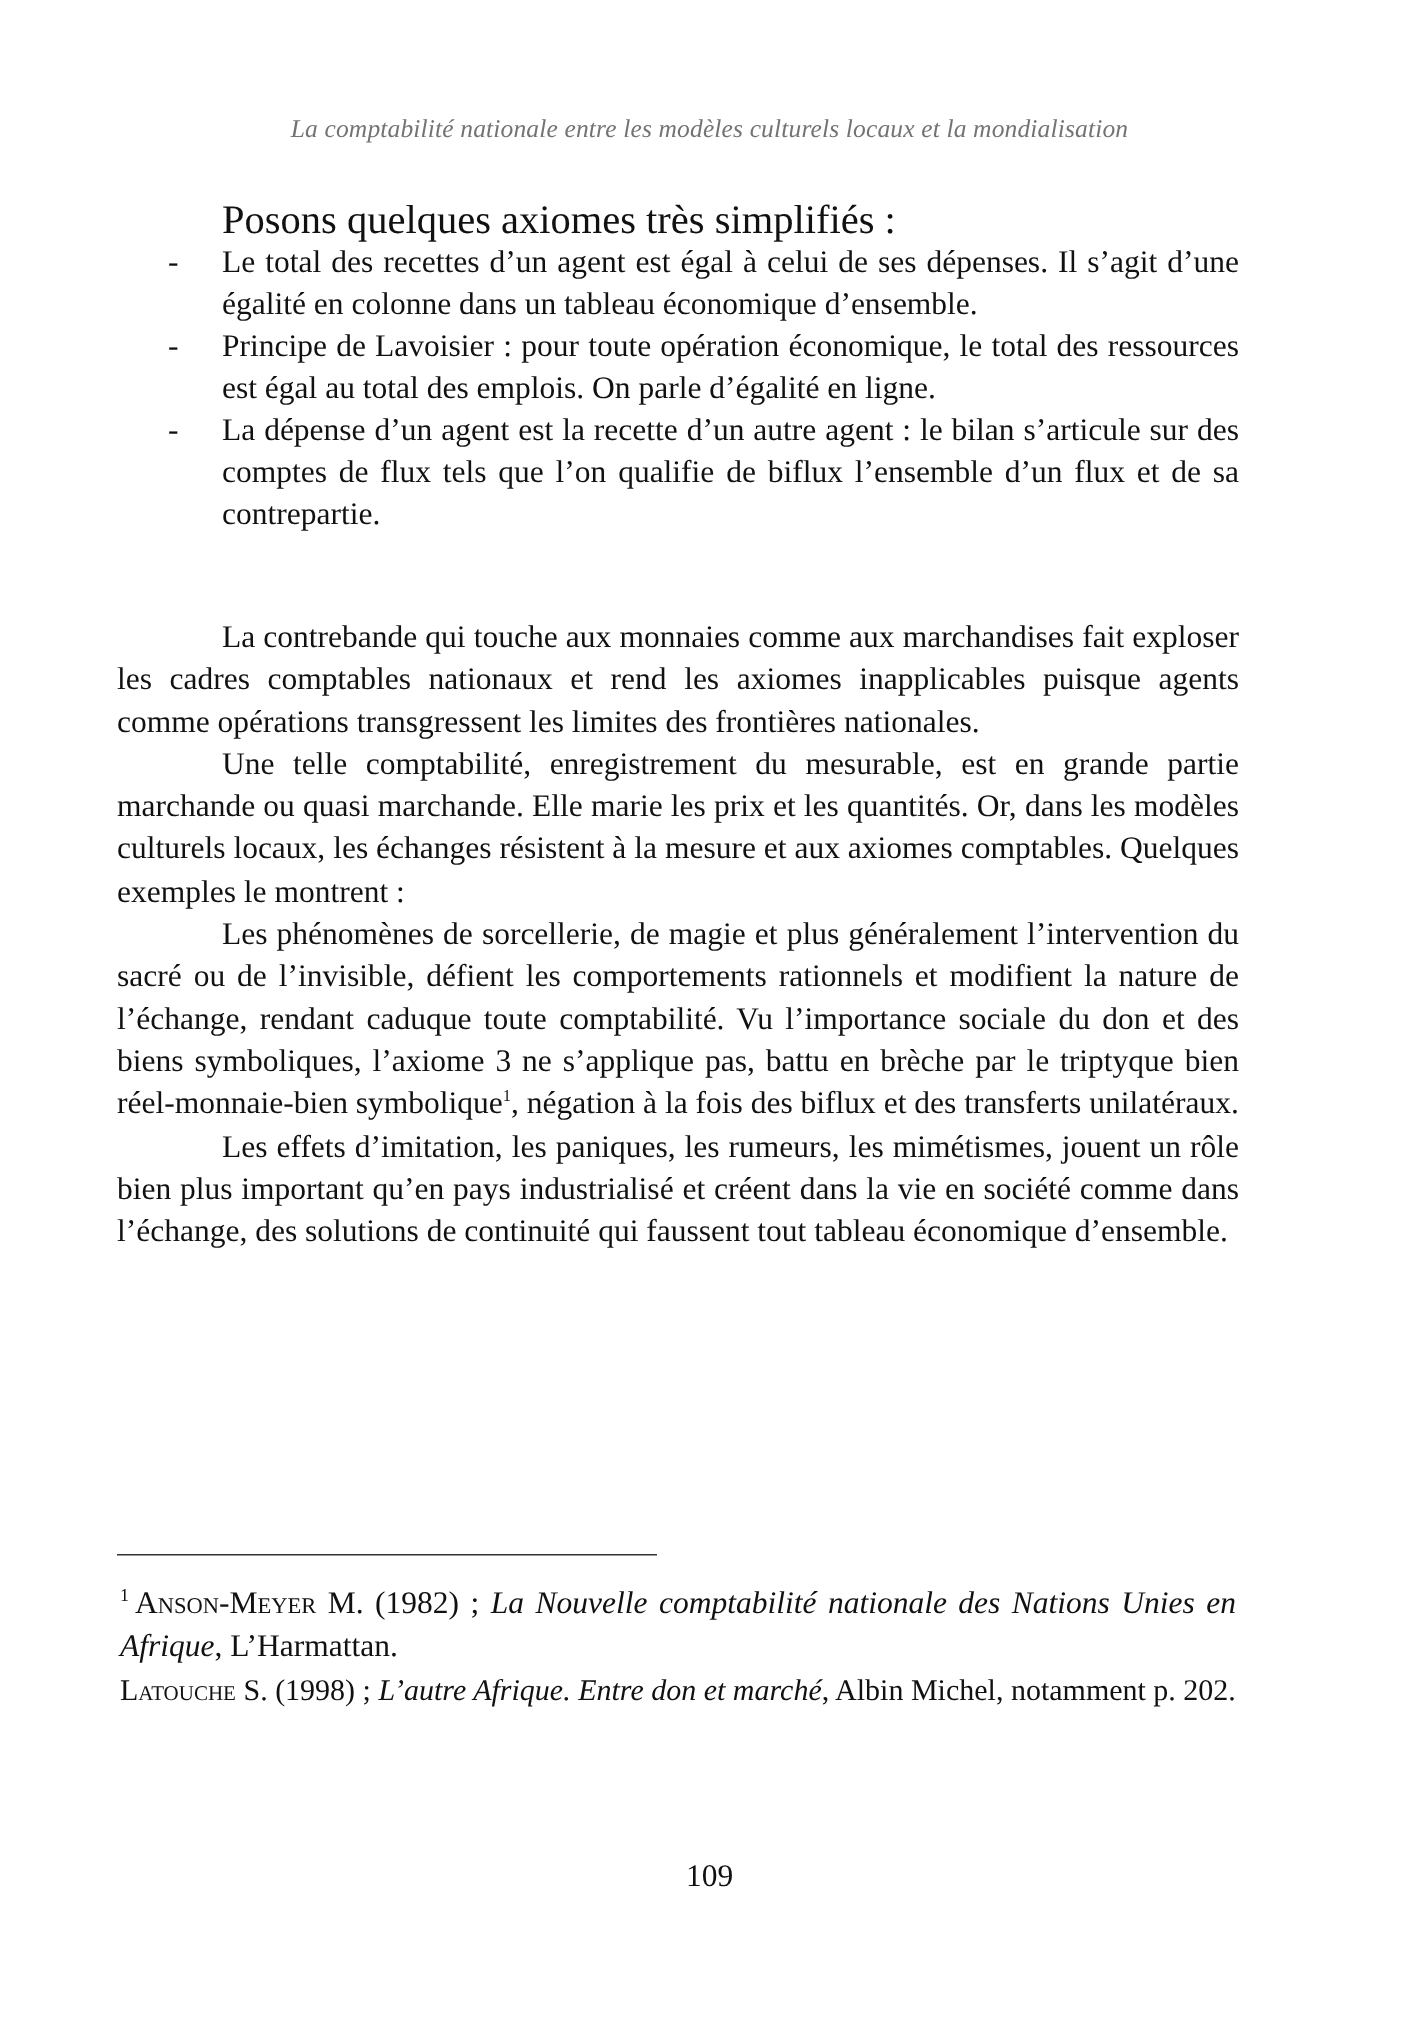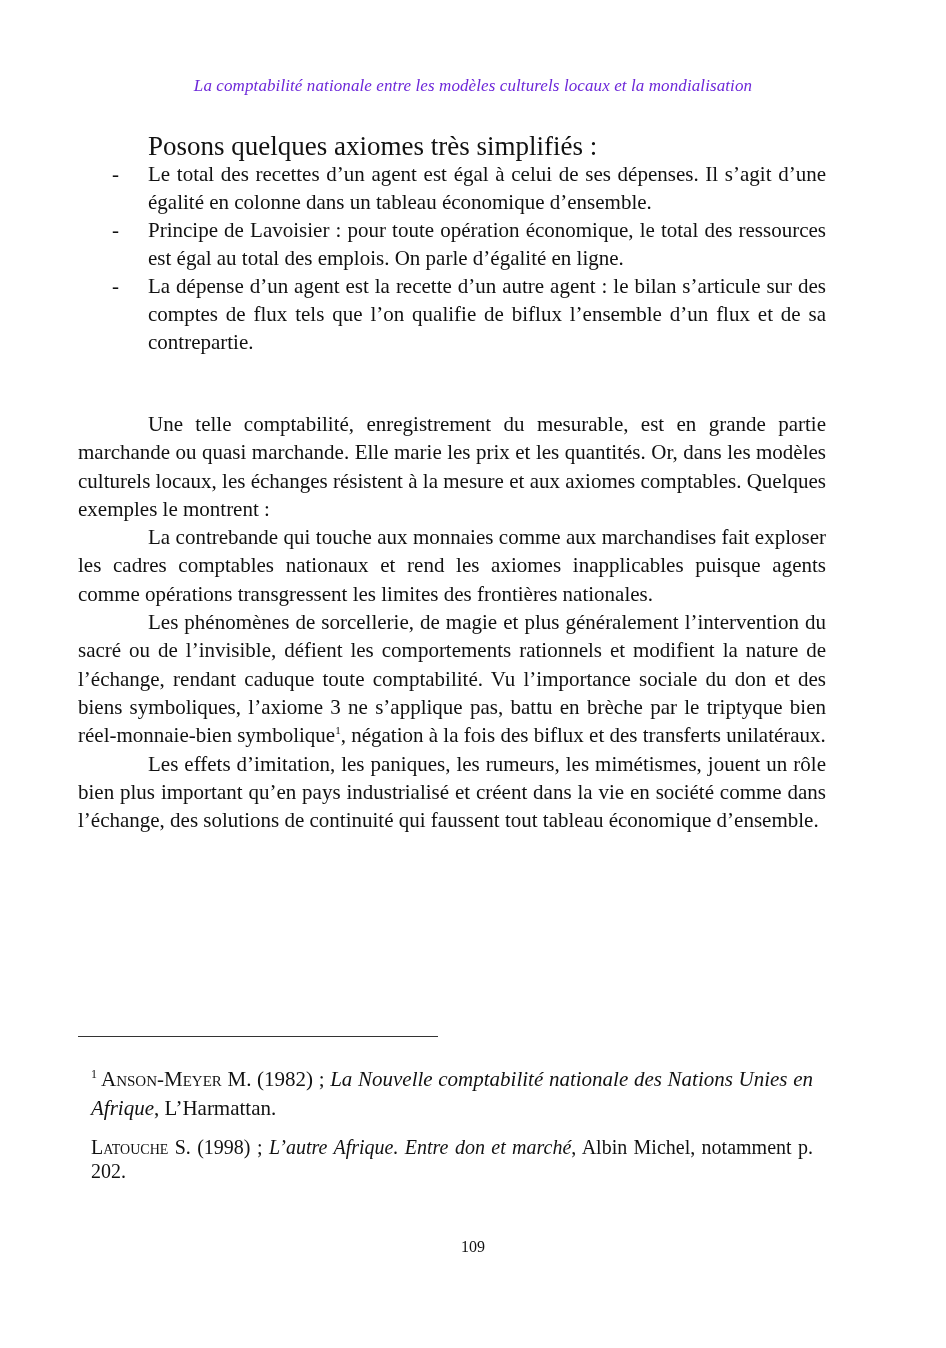--- a/index.html
+++ b/index.html
@@ -17,21 +17,21 @@
     }
     .running-header {
       position: absolute;
       top: 76px;
       left: 0;
       width: 946px;
       text-align: center;
       font-style: italic;
       font-size: 17px;
       letter-spacing: 0.1px;
-      color: #6d28d9;
+      color: #737373;
     }
     .body-text {
       position: absolute;
       left: 78px;
       width: 748px;
       font-size: 21px;
       line-height: 28.3px;
       text-align: justify;
     }
     .intro {
@@ -87,21 +87,21 @@
     }
     .footnotes {
       position: absolute;
       top: 1052px;
       left: 78px;
       width: 748px;
       font-size: 21px;
       line-height: 28.5px;
     }
     .fn {
-      margin: 13px;
+      margin: 2px;
       text-align: justify;
     }
     .fn .sc {
       font-variant: small-caps;
     }
     .fn i {
       font-style: italic;
     }
     .fn.small {
       font-size: 20px;
@@ -113,21 +113,21 @@
       vertical-align: 8px;
       line-height: 0;
       margin-right: 4px;
     }
     .page-number {
       position: absolute;
       top: 1238px;
       left: 0;
       width: 946px;
       text-align: center;
-      font-size: 16px;
+      font-size: 21px;
     }
   </style>
 </head>
 <body>
 
 <div class="running-header">La comptabilité nationale entre les modèles culturels locaux et la mondialisation</div>
 
 <div class="intro">Posons quelques axiomes très simplifiés :</div>
 
 <div class="axiom-list">
@@ -139,22 +139,22 @@
     <span class="bullet">-</span>
     <span>Principe de Lavoisier : pour toute opération économique, le total des ressources est égal au total des emplois. On parle d’égalité en ligne.</span>
   </div>
   <div class="axiom">
     <span class="bullet">-</span>
     <span>La dépense d’un agent est la recette d’un autre agent : le bilan s’articule sur des comptes de flux tels que l’on qualifie de biflux l’ensemble d’un flux et de sa contrepartie.</span>
   </div>
 </div>
 
 <div class="body-text paras">
+  <p class="para">La contrebande qui touche aux monnaies comme aux marchandises fait exploser les cadres comptables nationaux et rend les axiomes inapplicables puisque agents comme opérations transgressent les limites des frontières nationales.</p>
   <p class="para">Une telle comptabilité, enregistrement du mesurable, est en grande partie marchande ou quasi marchande. Elle marie les prix et les quantités. Or, dans les modèles culturels locaux, les échanges résistent à la mesure et aux axiomes comptables. Quelques exemples le montrent :</p>
-  <p class="para">La contrebande qui touche aux monnaies comme aux marchandises fait exploser les cadres comptables nationaux et rend les axiomes inapplicables puisque agents comme opérations transgressent les limites des frontières nationales.</p>
   <p class="para"><span>Les phénomènes de sorcellerie, de magie et plus généralement l’intervention du sacré ou de l’invisible, défient les comportements rationnels et modifient la nature de l’échange, rendant caduque toute comptabilité. Vu l’importance sociale du don et des biens symboliques, l’axiome 3 ne s’applique pas, battu en brèche par le triptyque bien réel-monnaie-bien symbolique</span><sup>1</sup><span>, négation à la fois des biflux et des transferts unilatéraux.</span></p>
   <p class="para">Les effets d’imitation, les paniques, les rumeurs, les mimétismes, jouent un rôle bien plus important qu’en pays industrialisé et créent dans la vie en société comme dans l’échange, des solutions de continuité qui faussent tout tableau économique d’ensemble.</p>
 </div>
 
 <div class="footnote-rule"></div>
 
 <div class="footnotes">
   <p class="fn"><span class="fn-mark">1</span><span class="sc">Anson-Meyer M.</span> <span>(1982) ;</span> <i>La Nouvelle comptabilité nationale des Nations Unies en Afrique</i><span>, L’Harmattan.</span></p>
   <p class="fn small"><span class="sc">Latouche S.</span> <span>(1998) ;</span> <i>L’autre Afrique. Entre don et marché</i><span>, Albin Michel, notamment p. 202.</span></p>
 </div>

